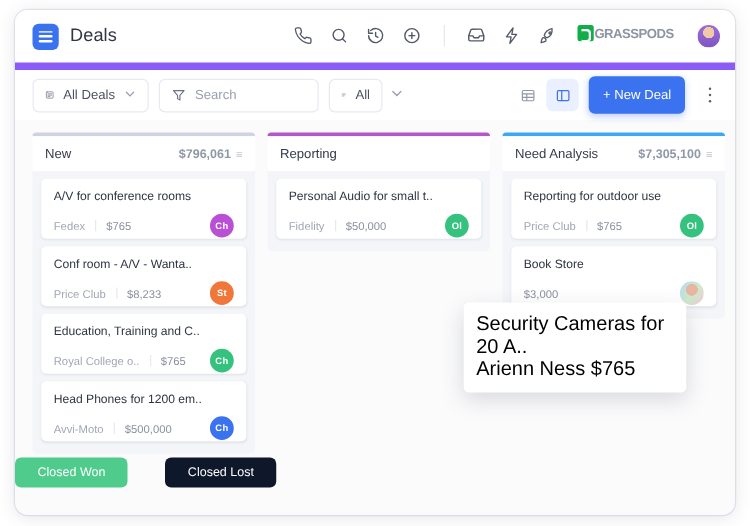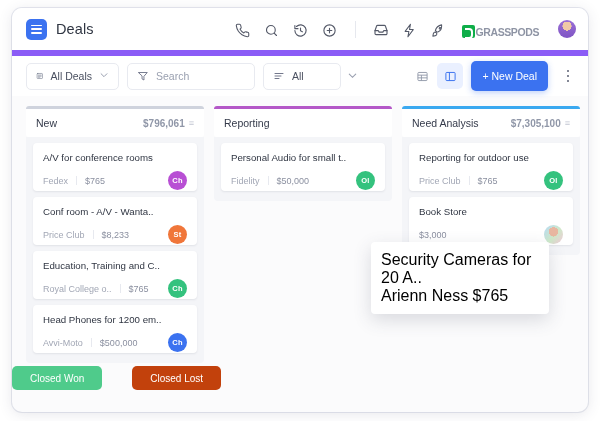--- a/index.html
+++ b/index.html
@@ -30,21 +30,21 @@
   .brand-tile {
     width: 21px; height: 21px; border-radius: 5px;
     background: #3b72f0;
     display: flex; align-items: center; justify-content: center;
   }
   .brand-tile .bars { width: 11px; height: 9px; display:flex; flex-direction:column; justify-content:space-between; }
   .brand-tile .bars i { display:block; height:1.6px; background:#fff; border-radius:1px; }
   .brand-title { font-size: 14.5px; color: #2f3542; letter-spacing: .1px; }
 
   .header-spacer { flex: 1 1 auto; }
-  .header-icons { display: flex; align-items: flex-end; gap: 13px; }
+  .header-icons { display: flex; align-items: flex-start; gap: 13px; }
   .hicon { width: 16px; height: 16px; color: #545968; display:flex; align-items:center; justify-content:center; cursor: pointer; }
   .hicon svg { display:block; }
   .divider-v { width:1px; height:17px; background:#e6e8ee; margin: 0 4px; }
 
   .logo-chip { display:flex; align-items:center; gap:1px; margin-left: 2px; }
   .logo-mark { width: 13px; height: 13px; background:#0fae49; border-radius:2px; position:relative; }
   .logo-mark::after{ content:""; position:absolute; left:3.5px; top:3px; width:6px; height:7px; border:2px solid #fff; border-left:none; border-radius:0 4px 4px 0; }
   .logo-text { font-size: 10.5px; font-weight: 700; color:#8e94a4; letter-spacing:-.4px; }
   .avatar-top {
     width: 18px; height: 18px; border-radius: 50%;
@@ -61,21 +61,21 @@
     flex: 0 0 auto;
   }
   .ctrl {
     height: 27px; background:#fff; border:1px solid #e8eaf0;
     border-radius: 5px; display:flex; align-items:center;
     gap: 7px; padding: 0 9px; font-size: 10.5px; color:#4a5060;
     cursor: pointer; white-space: nowrap;
   }
   .ctrl.filter { width: 93px; }
   .ctrl.search { width: 128px; color:#9aa0b0; }
-  .ctrl.allsel { width: 78px; }
+  .ctrl.allsel { width: 43px; }
   .ctrl .caret { margin-left:auto; color:#9aa0b0; }
   .ctrl .lbl { color:#4a5060; }
   .tb-spacer { flex: 1 1 auto; }
 
   .viewtoggle { display:flex; align-items:center; gap:2px; background:#fff; border-radius:5px; }
   .vbtn { width:26px; height:26px; border-radius:5px; display:flex; align-items:center; justify-content:center; color:#9097a8; cursor:pointer; }
   .vbtn.active { background:#eaf0ff; color:#3b72f0; }
 
   .newdeal {
     height: 28px; background:#3b72f0; color:#fff; border:none;
@@ -133,21 +133,21 @@
     box-shadow: 0 6px 18px rgba(60,64,90,.18);
     z-index: 5;
   }
 
   .bottom-actions {
     position: absolute; left: 0; right: 0; bottom: 22px;
     display:flex; justify-content:flex-start; gap: 30px;
   }
   .pill { height:24px; border:none; border-radius:5px; color:#fff; font-size:10px; padding: 0 18px; cursor:pointer; font-family:"Liberation Sans", sans-serif; }
   .pill.won { background:#4fcb8b; }
-  .pill.lost { background:#c2410c; }
+  .pill.lost { background:#0f172a; }
 </style>
 </head>
 <body>
 
 <div id="app">
 
   <div class="header">
     <div class="brand">
       <div class="brand-tile">
         <span class="bars">

